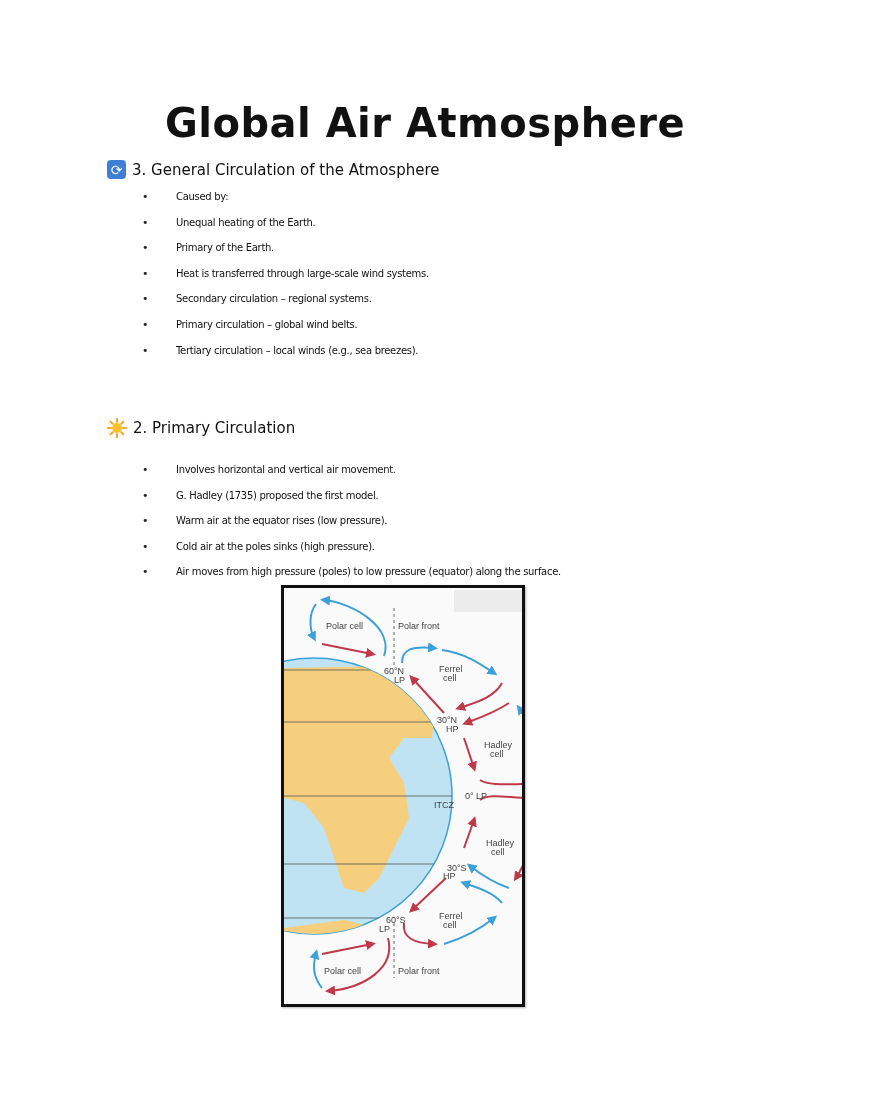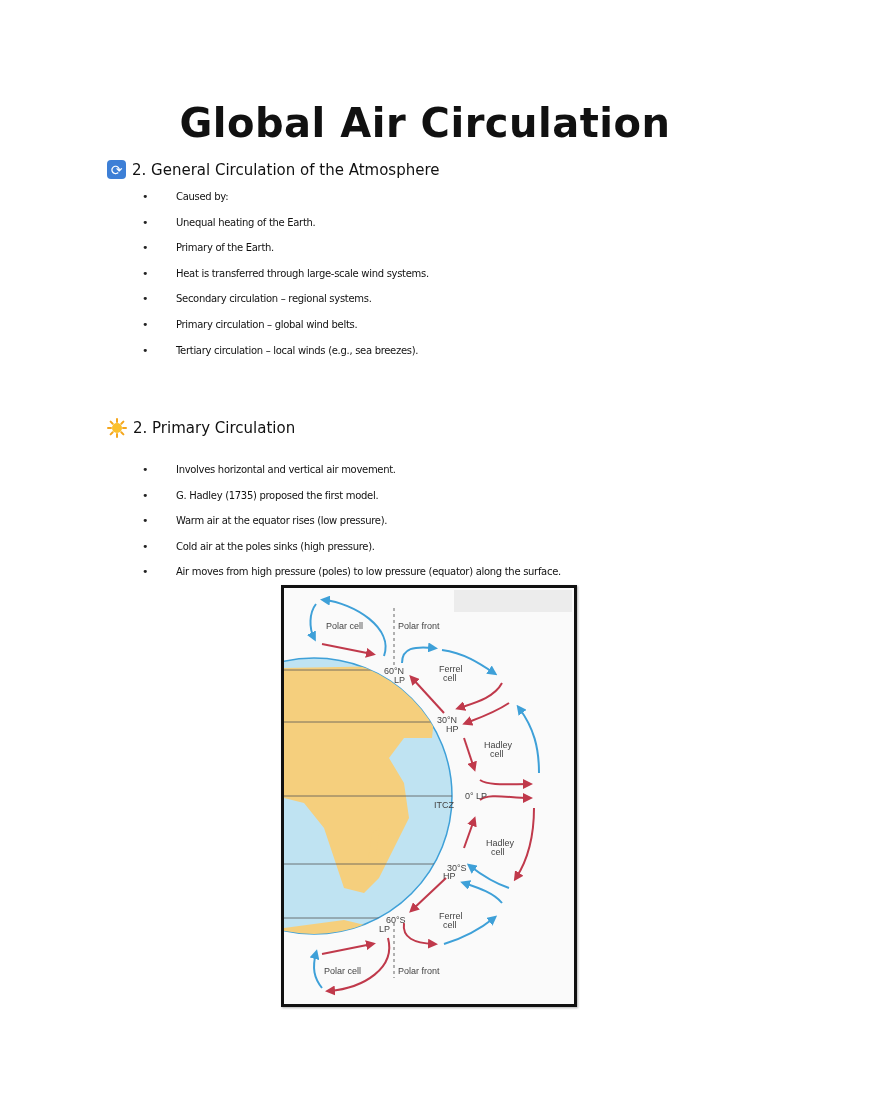--- a/index.html
+++ b/index.html
@@ -22,35 +22,35 @@
   .icon-sun { width: 20px; height: 20px; display: inline-block; }
   ul.bullets { position: absolute; left: 140px; margin: 0; padding: 0; list-style: none; }
   ul.bullets li {
     font-size: 10px; height: 25.6px; line-height: 25.6px; position: relative; padding-left: 36px;
     white-space: nowrap; letter-spacing: -0.3px;
   }
   ul.bullets li::before {
     content: "•"; position: absolute; left: 2px; font-size: 11px; color: #222;
   }
   .diagram {
-    position: absolute; left: 281px; top: 585px; width: 296px; height: 422px;
+    position: absolute; left: 281px; top: 585px; width: 244px; height: 422px;
     border: 3px solid #111; box-sizing: border-box; background: #fafafa; overflow: hidden;
     box-shadow: 1px 1px 2px rgba(0,0,0,0.3);
   }
   .diagram svg { display: block; }
   .dlabel { font-family: "Liberation Sans", sans-serif; font-size: 9px; fill: #444; }
 </style>
 </head>
 <body>
 
-<div class="title">Global Air Circulation</div>
+<div class="title">Global Air Atmosphere</div>
 
 <div class="section-head" style="top:160px;">
   <span class="icon-refresh">⟳</span>
-  <span>2. General Circulation of the Atmosphere</span>
+  <span>3. General Circulation of the Atmosphere</span>
 </div>
 <ul class="bullets" style="top:184px;">
   <li>Caused by:</li>
   <li>Unequal heating of the Earth.</li>
   <li>Primary of the Earth.</li>
   <li>Heat is transferred through large-scale wind systems.</li>
   <li>Secondary circulation – regional systems.</li>
   <li>Primary circulation – global wind belts.</li>
   <li>Tertiary circulation – local winds (e.g., sea breezes).</li>
 </ul>

